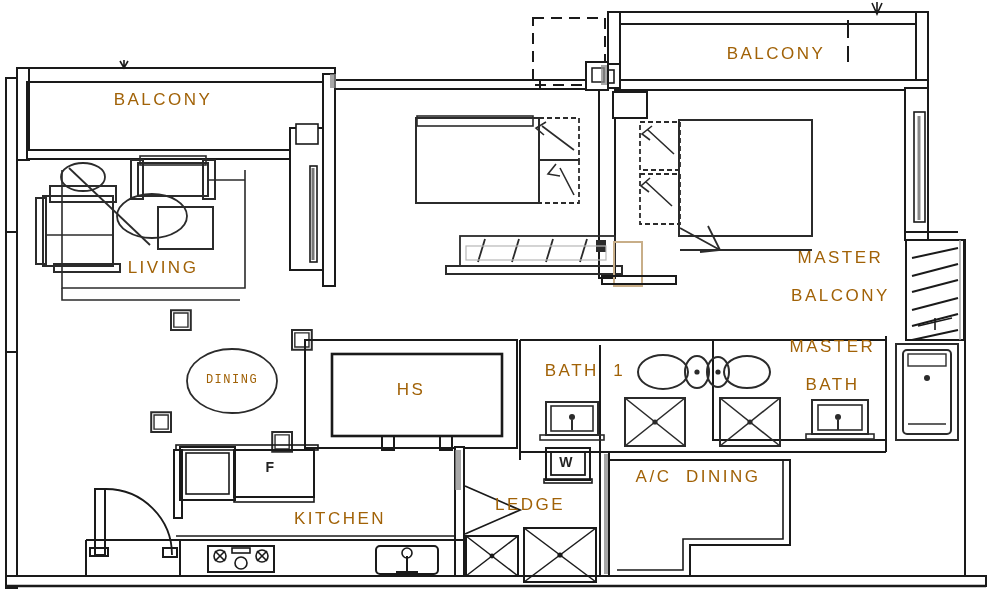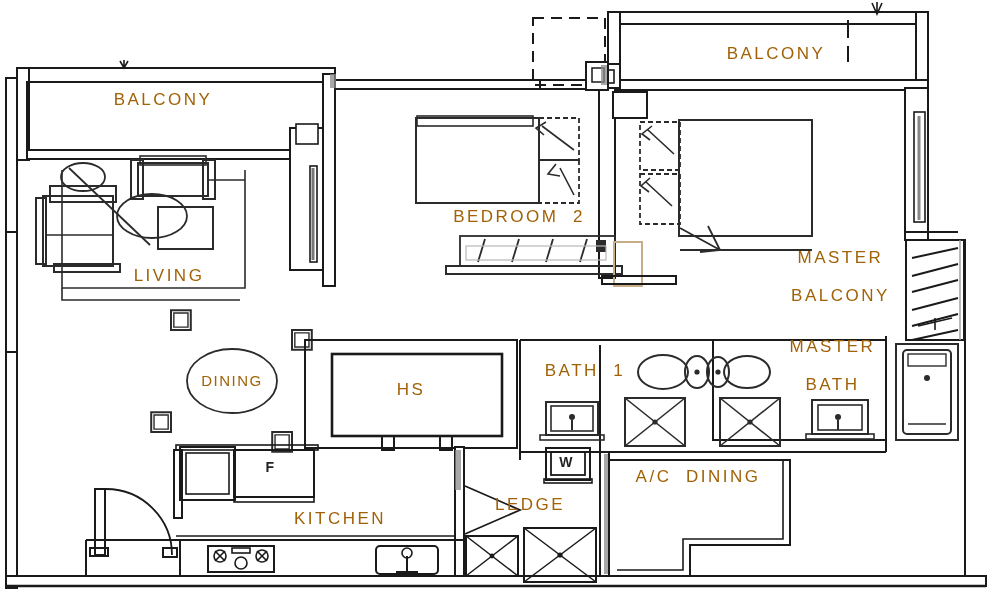--- a/index.html
+++ b/index.html
@@ -13,21 +13,21 @@
     font-family:"Liberation Sans","DejaVu Sans",sans-serif;
     font-weight:400;
     letter-spacing:2px;
     white-space:pre;
     line-height:1.12;
     text-align:center;
     -webkit-font-smoothing:antialiased;
     pointer-events:none;
   }
   .lbl-md{font-size:17px;letter-spacing:2.5px;}
-  .lbl-sm{font-size:15px;letter-spacing:1.5px;}
+  .lbl-sm{font-size:12px;letter-spacing:1.5px;font-family:Liberation Mono, monospace;}
   .lbl-appl{font-size:14px;letter-spacing:0.5px;font-weight:600;color:#222;}
 </style>
 </head>
 <body>
 
 <div id="stage">
 
   <svg id="plan" viewBox="0 0 1000 600" shape-rendering="geometricPrecision">
 
     <defs>
@@ -321,29 +321,28 @@
       <rect x="330" y="74" width="6" height="14"></rect>
       <rect x="455" y="450" width="6" height="40"></rect>
       <rect x="601" y="65" width="6" height="20"></rect>
       <rect x="604" y="454" width="4" height="120"></rect>
     </g>
 
   </svg>
 
   <div class="room-label lbl-md" style="left:163px;top:100px;transform:translate(-50%,-50%);">BALCONY</div>
 
-  <div class="room-label lbl-md" style="left:169px;top:268px;transform:translate(-50%,-50%);margin-top:8px;">LIVING</div>
+  <div class="room-label lbl-md" style="left:163px;top:268px;transform:translate(-50%,-50%);">LIVING</div>
 
   <div class="room-label lbl-sm" style="left:232px;top:381px;transform:translate(-50%,-50%);">DINING</div>
 
   <div class="room-label lbl-md" style="left:340px;top:519px;transform:translate(-50%,-50%);">KITCHEN</div>
 
   <div class="room-label lbl-md" style="left:411px;top:390px;transform:translate(-50%,-50%);">HS</div>
 
-  <div class="room-label lbl-md" style="left:519px;top:217px;transform:translate(-50%,-50%);">BEDROOM  2</div>
 
   <div class="room-label lbl-md" style="left:776px;top:54px;transform:translate(-50%,-50%);">BALCONY</div>
 
   <div class="room-label lbl-md" style="left:826px;top:277px;transform:translate(-50%,-50%);">
     <span>MASTER</span><br>
     <span>BALCONY</span>
   </div>
 
   <div class="room-label lbl-md" style="left:585px;top:371px;transform:translate(-50%,-50%);">BATH  1</div>
 

